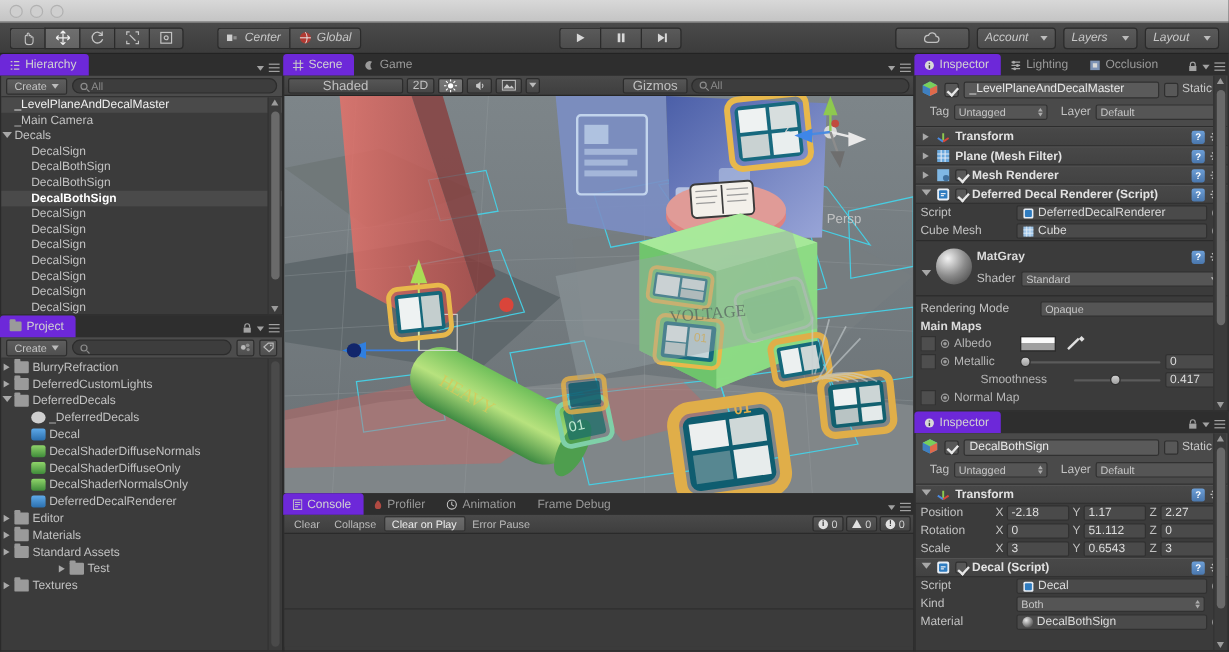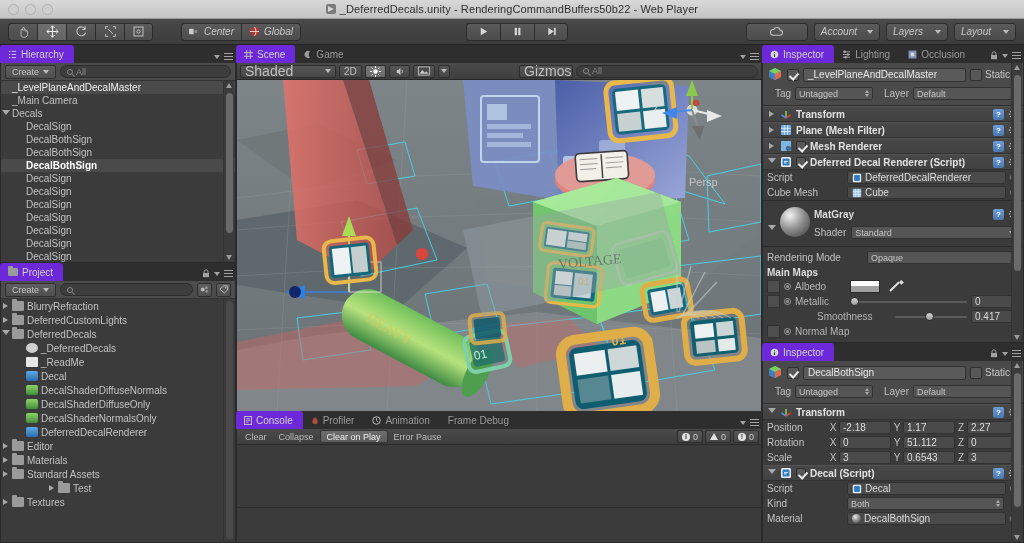--- a/index.html
+++ b/index.html
@@ -159,21 +159,21 @@
   
   .scene-toolbar {
     height: 17px; background: linear-gradient(#4a4a4a,#3e3e3e);
     border-bottom: 1px solid #262626;
     display: flex; align-items: center; gap: 3px; padding: 0 3px;
   }
   .st-dd {
     height: 13px; background: linear-gradient(#565656,#474747);
     border: 1px solid #2c2c2c; border-radius: 2px;
     display: flex; align-items: center; justify-content: space-between;
-    padding: 0 4px; font-size: 14px; color: #c0c0c0; gap: 6px;
+    padding: 0 4px; font-size: 11px; color: #c0c0c0; gap: 6px; flex-direction: column;
   }
   .st-btn {
     height: 13px; min-width: 20px; padding: 0 4px;
     background: linear-gradient(#565656,#474747);
     border: 1px solid #2c2c2c; border-radius: 2px;
     display: flex; align-items: center; justify-content: center; color: #c0c0c0;
   }
   .st-btn.on { background: linear-gradient(#787878,#6a6a6a); color: #fff; }
   .scene-view { position: relative; overflow: hidden; background: #6e7578; }
 
@@ -275,24 +275,20 @@
 <body>
 
 <div class="app">
 
   <div class="titlebar">
     <div class="traffic">
       <span class="dot"></span>
       <span class="dot"></span>
       <span class="dot"></span>
     </div>
-    <div class="win-title">
-      <span class="uicon"></span>
-      <span>_DeferredDecals.unity - RenderingCommandBuffers50b22 - Web Player</span>
-    </div>
   </div>
 
   <div class="toolbar">
     <div class="btngrp">
       <div class="tbtn">
         <svg width="13" height="13" viewBox="0 0 16 16">
             <path d="M5 12V6.5a1 1 0 0 1 2 0V4a1 1 0 0 1 2 0v2.5a1 1 0 0 1 2 0V8a1 1 0 0 1 2 0v3.5c0 2-1.5 3.5-3.5 3.5H8C6 15 5 13.8 5 12z" fill="none" stroke="#c4c4c4" stroke-width="1.1"></path>
           </svg>
       </div>
       <div class="tbtn on">
@@ -535,25 +531,20 @@
             <span class="foldtri" style="margin-left: 0px;">
               <span class="t open"></span>
             </span>
             <span class="ficon folder" style="margin-left: 2px;"></span>
             <span>DeferredDecals</span>
           </div>
           <div class="row" style="height: 14px;">
             <span class="foldtri" style="margin-left: 14px;"></span>
             <span class="ficon ico-unity" style="margin-left: 2px;"></span>
             <span>_DeferredDecals</span>
-          </div>
-          <div class="row" style="height: 14px;">
-            <span class="foldtri" style="margin-left: 14px;"></span>
-            <span class="ficon ico-text" style="margin-left: 2px;"></span>
-            <span>_ReadMe</span>
           </div>
           <div class="row" style="height: 14px;">
             <span class="foldtri" style="margin-left: 14px;"></span>
             <span class="ficon ico-script" style="margin-left: 2px;"></span>
             <span>Decal</span>
           </div>
           <div class="row" style="height: 14px;">
             <span class="foldtri" style="margin-left: 14px;"></span>
             <span class="ficon ico-shader" style="margin-left: 2px;"></span>
             <span>DecalShaderDiffuseNormals</span>

